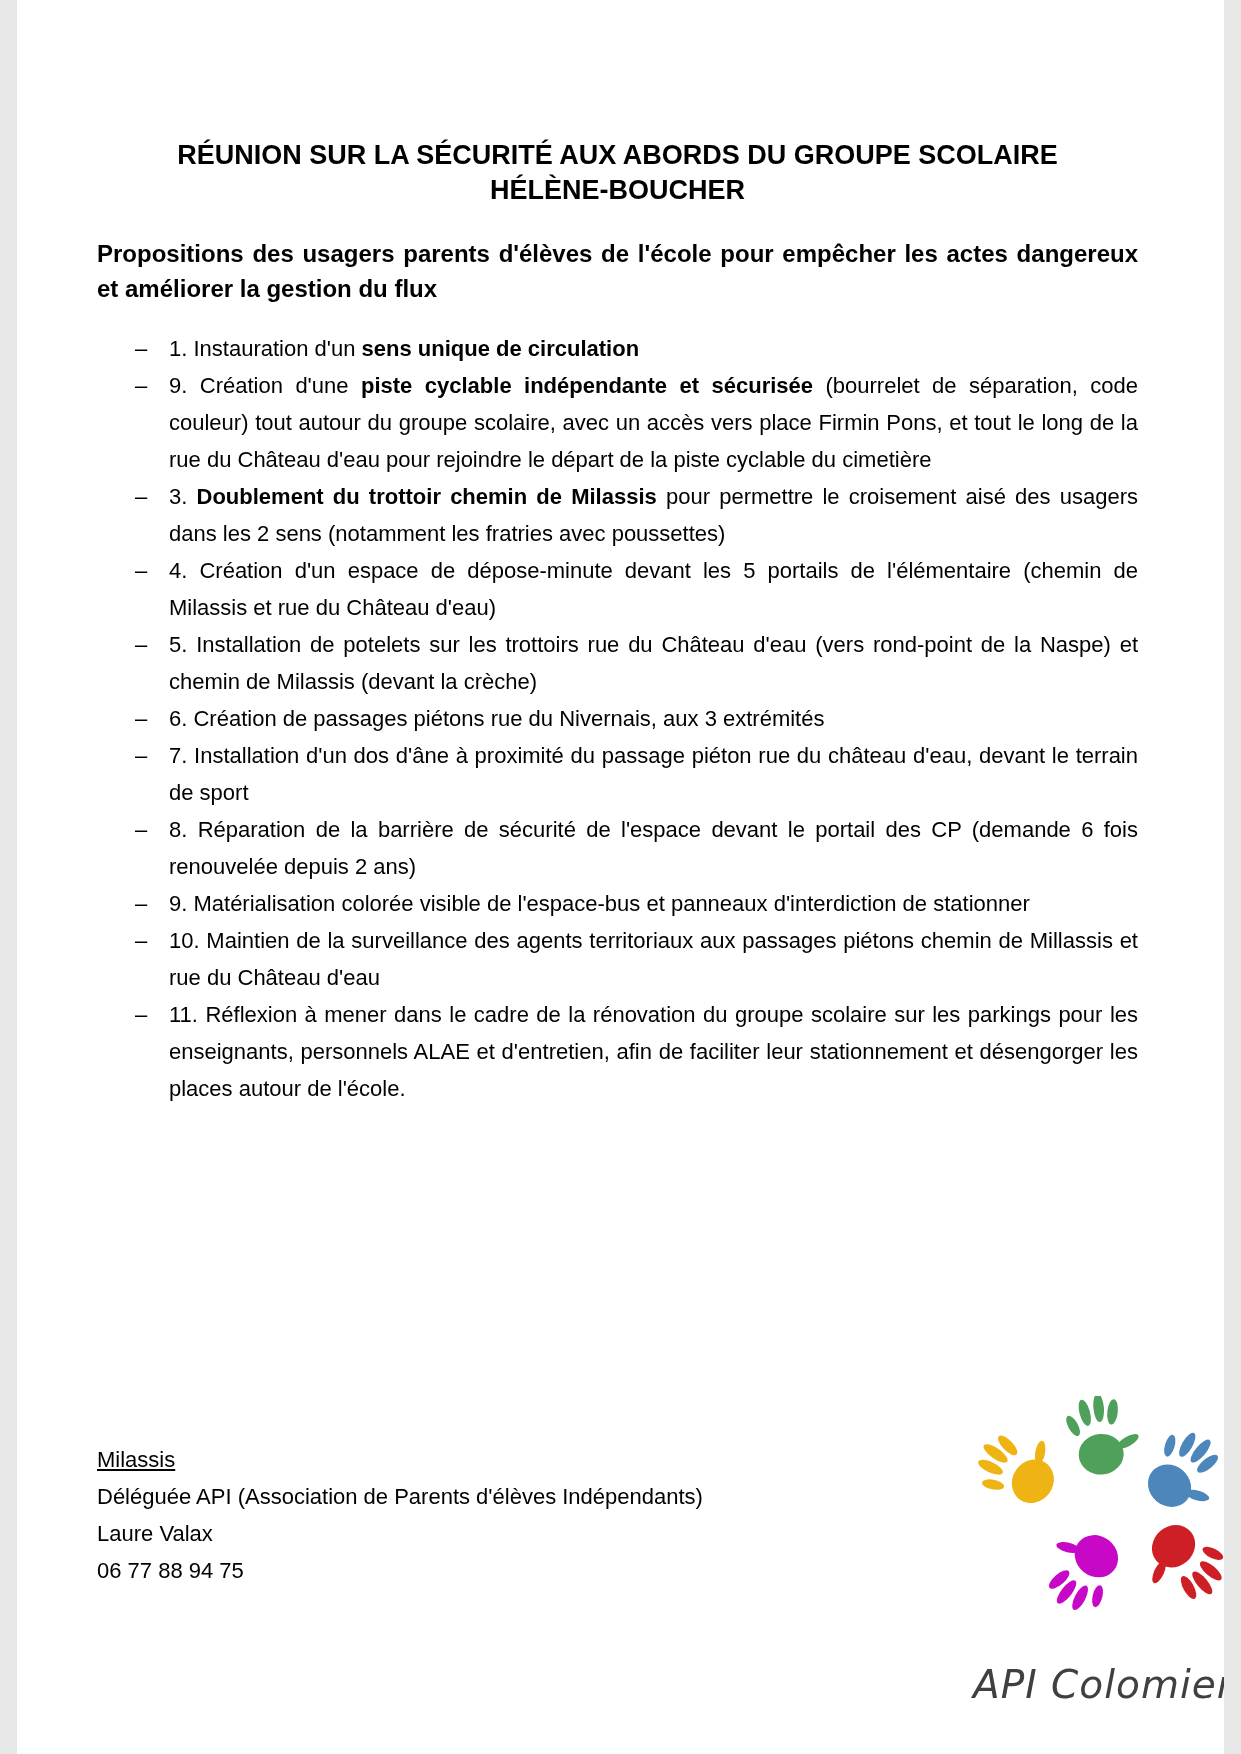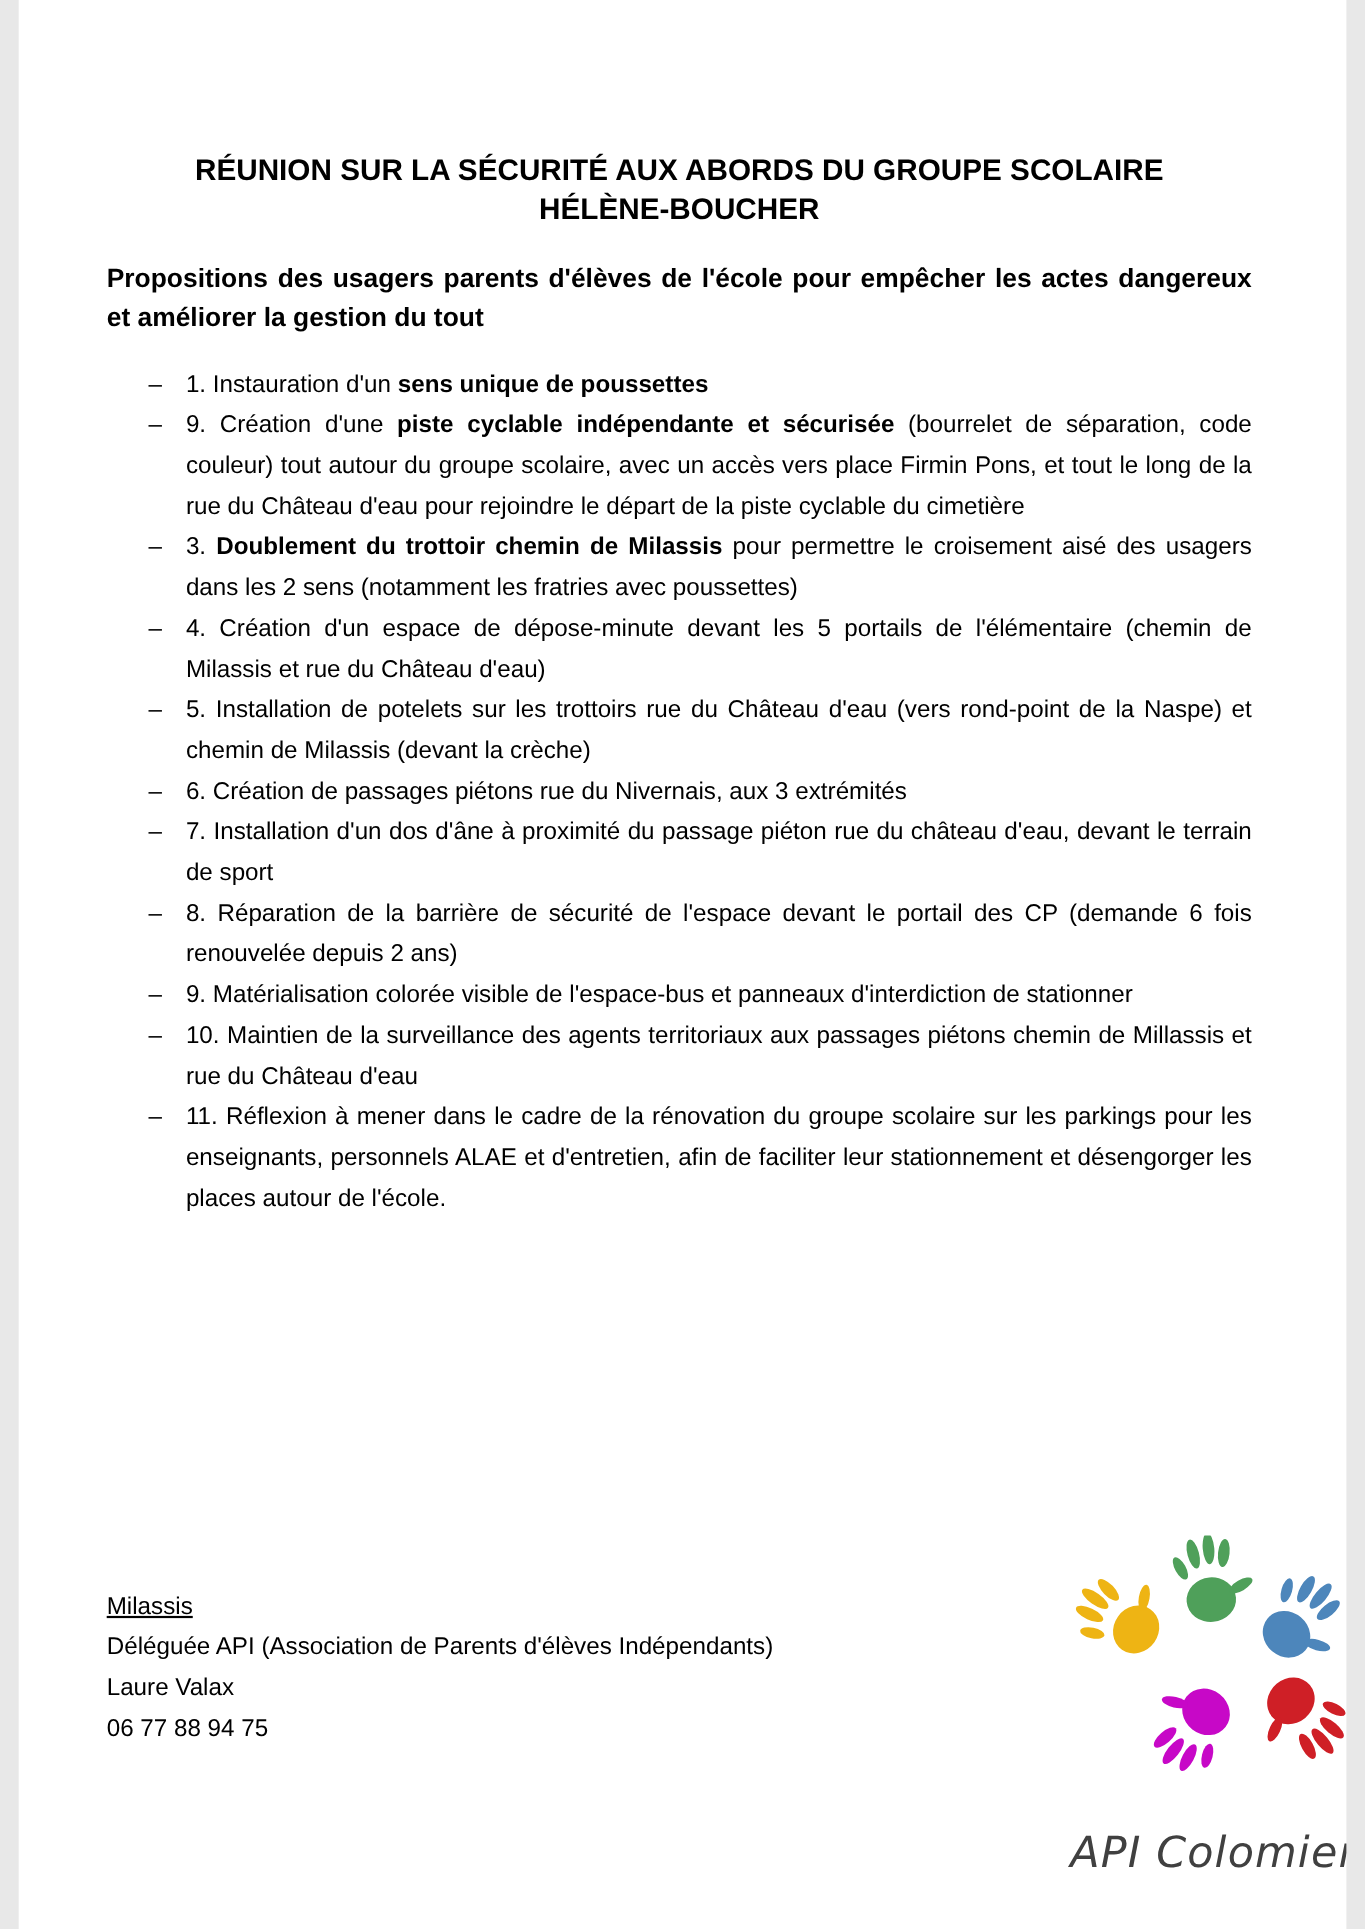--- a/index.html
+++ b/index.html
@@ -77,24 +77,24 @@
 <body>
 
 <div class="page">
   <div class="content">
 
     <h1 class="doc-title">
       <span class="title-line">RÉUNION SUR LA SÉCURITÉ AUX ABORDS DU GROUPE SCOLAIRE</span>
       <span class="title-line">HÉLÈNE-BOUCHER</span>
     </h1>
 
-    <p class="subtitle">Propositions des usagers parents d'élèves de l'école pour empêcher les actes dangereux et améliorer la gestion du tout</p>
+    <p class="subtitle">Propositions des usagers parents d'élèves de l'école pour empêcher les actes dangereux et améliorer la gestion du flux</p>
 
     <ul class="proposals">
-        <li><span class="bullet">–</span><span><span>1. Instauration d'un </span><strong>sens unique de poussettes</strong></span></li>
+        <li><span class="bullet">–</span><span><span>1. Instauration d'un </span><strong>sens unique de circulation</strong></span></li>
         <li><span class="bullet">–</span><span><span>9. Création d'une </span><strong>piste cyclable indépendante et sécurisée</strong><span> (bourrelet de séparation, code couleur) tout autour du groupe scolaire, avec un accès vers place Firmin Pons, et tout le long de la rue du Château d'eau pour rejoindre le départ de la piste cyclable du cimetière</span></span></li>
         <li><span class="bullet">–</span><span><span>3. </span><strong>Doublement du trottoir chemin de Milassis</strong><span> pour permettre le croisement aisé des usagers dans les 2 sens (notamment les fratries avec poussettes)</span></span></li>
         <li><span class="bullet">–</span><span><span>4. Création d'un espace de dépose-minute devant les 5 portails de l'élémentaire (chemin de Milassis et rue du Château d'eau)</span></span></li>
         <li><span class="bullet">–</span><span><span>5. Installation de potelets sur les trottoirs rue du Château d'eau (vers rond-point de la Naspe) et chemin de Milassis (devant la crèche)</span></span></li>
         <li><span class="bullet">–</span><span><span>6. Création de passages piétons rue du Nivernais, aux 3 extrémités</span></span></li>
         <li><span class="bullet">–</span><span><span>7. Installation d'un dos d'âne à proximité du passage piéton rue du château d'eau, devant le terrain de sport</span></span></li>
         <li><span class="bullet">–</span><span><span>8. Réparation de la barrière de sécurité de l'espace devant le portail des CP (demande 6 fois renouvelée depuis 2 ans)</span></span></li>
         <li><span class="bullet">–</span><span><span>9. Matérialisation colorée visible de l'espace-bus et panneaux d'interdiction de stationner</span></span></li>
         <li><span class="bullet">–</span><span><span>10. Maintien de la surveillance des agents territoriaux aux passages piétons chemin de Millassis et rue du Château d'eau</span></span></li>
         <li><span class="bullet">–</span><span><span>11. Réflexion à mener dans le cadre de la rénovation du groupe scolaire sur les parkings pour les enseignants, personnels ALAE et d'entretien, afin de faciliter leur stationnement et désengorger les places autour de l'école.</span></span></li>

